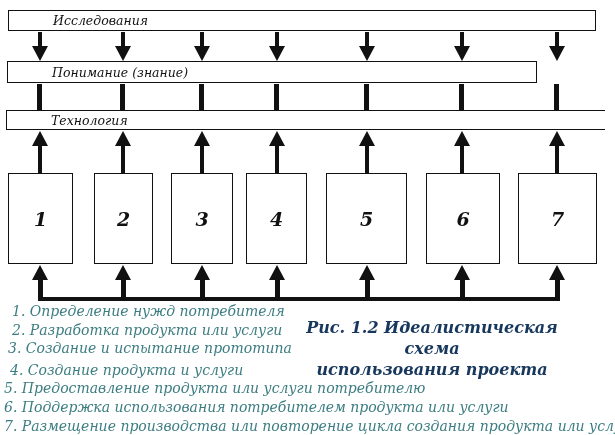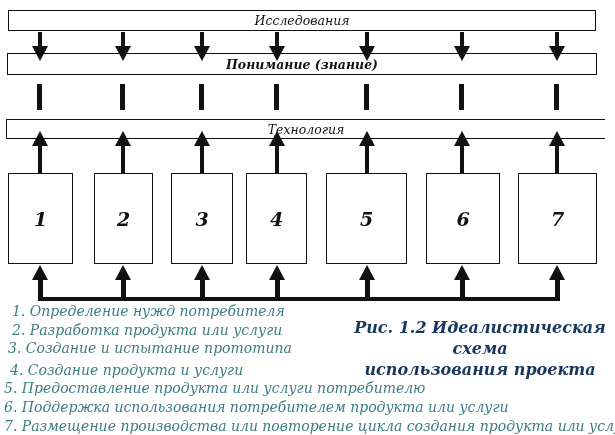--- a/index.html
+++ b/index.html
@@ -12,25 +12,25 @@
   html,body { background:var(--background); }
   .canvas {
     position:relative; width:615px; height:435px;
     background:var(--background); overflow:hidden;
     font-family:"DejaVu Serif", serif;
   }
 
   
   .bar {
     position:absolute; border:1px solid var(--ink); background:var(--background);
-    display:flex; align-items:center; justify-content:center;
+    display:flex; align-items:center; padding-left:44px;
   }
   .bar1 { left:8px;  top:10px;  width:588px; height:21px; }
-  .bar2 { left:7px;  top:53px;  width:590px; height:22px;font-weight:bold; }
-  .bar3 { left:6px;  top:119px; width:599px; height:20px; border-right:none; }
+  .bar2 { left:7px;  top:61px;  width:530px; height:22px; }
+  .bar3 { left:6px;  top:110px; width:599px; height:20px; border-right:none; }
   .bar-label { font-style:italic; font-size:12.5px; color:var(--ink); white-space:nowrap; }
 
   
   .column { position:absolute; top:0; width:16px; height:100%; }
   .col1 { left:32px; }  .col2 { left:115px; } .col3 { left:194px; }
   .col4 { left:269px; } .col5 { left:359px; } .col6 { left:454px; }
   .col7 { left:549px; }
   .column > div { position:absolute; }
   .d-stem { left:6px; top:32px; width:4px; height:15px; background:var(--ink); }
   .d-head { left:0; top:46px; width:0; height:0;
@@ -71,21 +71,21 @@
     color:var(--legend-text); white-space:nowrap;
   }
   .legend-line:nth-child(1), .legend-line:nth-child(2) { padding-left:8px; }
   .legend-line:nth-child(3) { padding-left:4px; }
   .legend-line:nth-child(4) { padding-left:6px; margin-top:3px; }
 
   
   .caption {
     position:absolute; left:306px; top:317px; width:252px;
     text-align:center; font-style:italic; font-weight:bold;
-    font-size:16px; line-height:21px; color:var(--caption-text);margin-left:48px;
+    font-size:16px; line-height:21px; color:var(--caption-text);
   }
 </style>
 </head>
 <body>
 
 <div class="canvas">
 
   <div class="bar bar1">
     <span class="bar-label">Исследования</span>
   </div>

